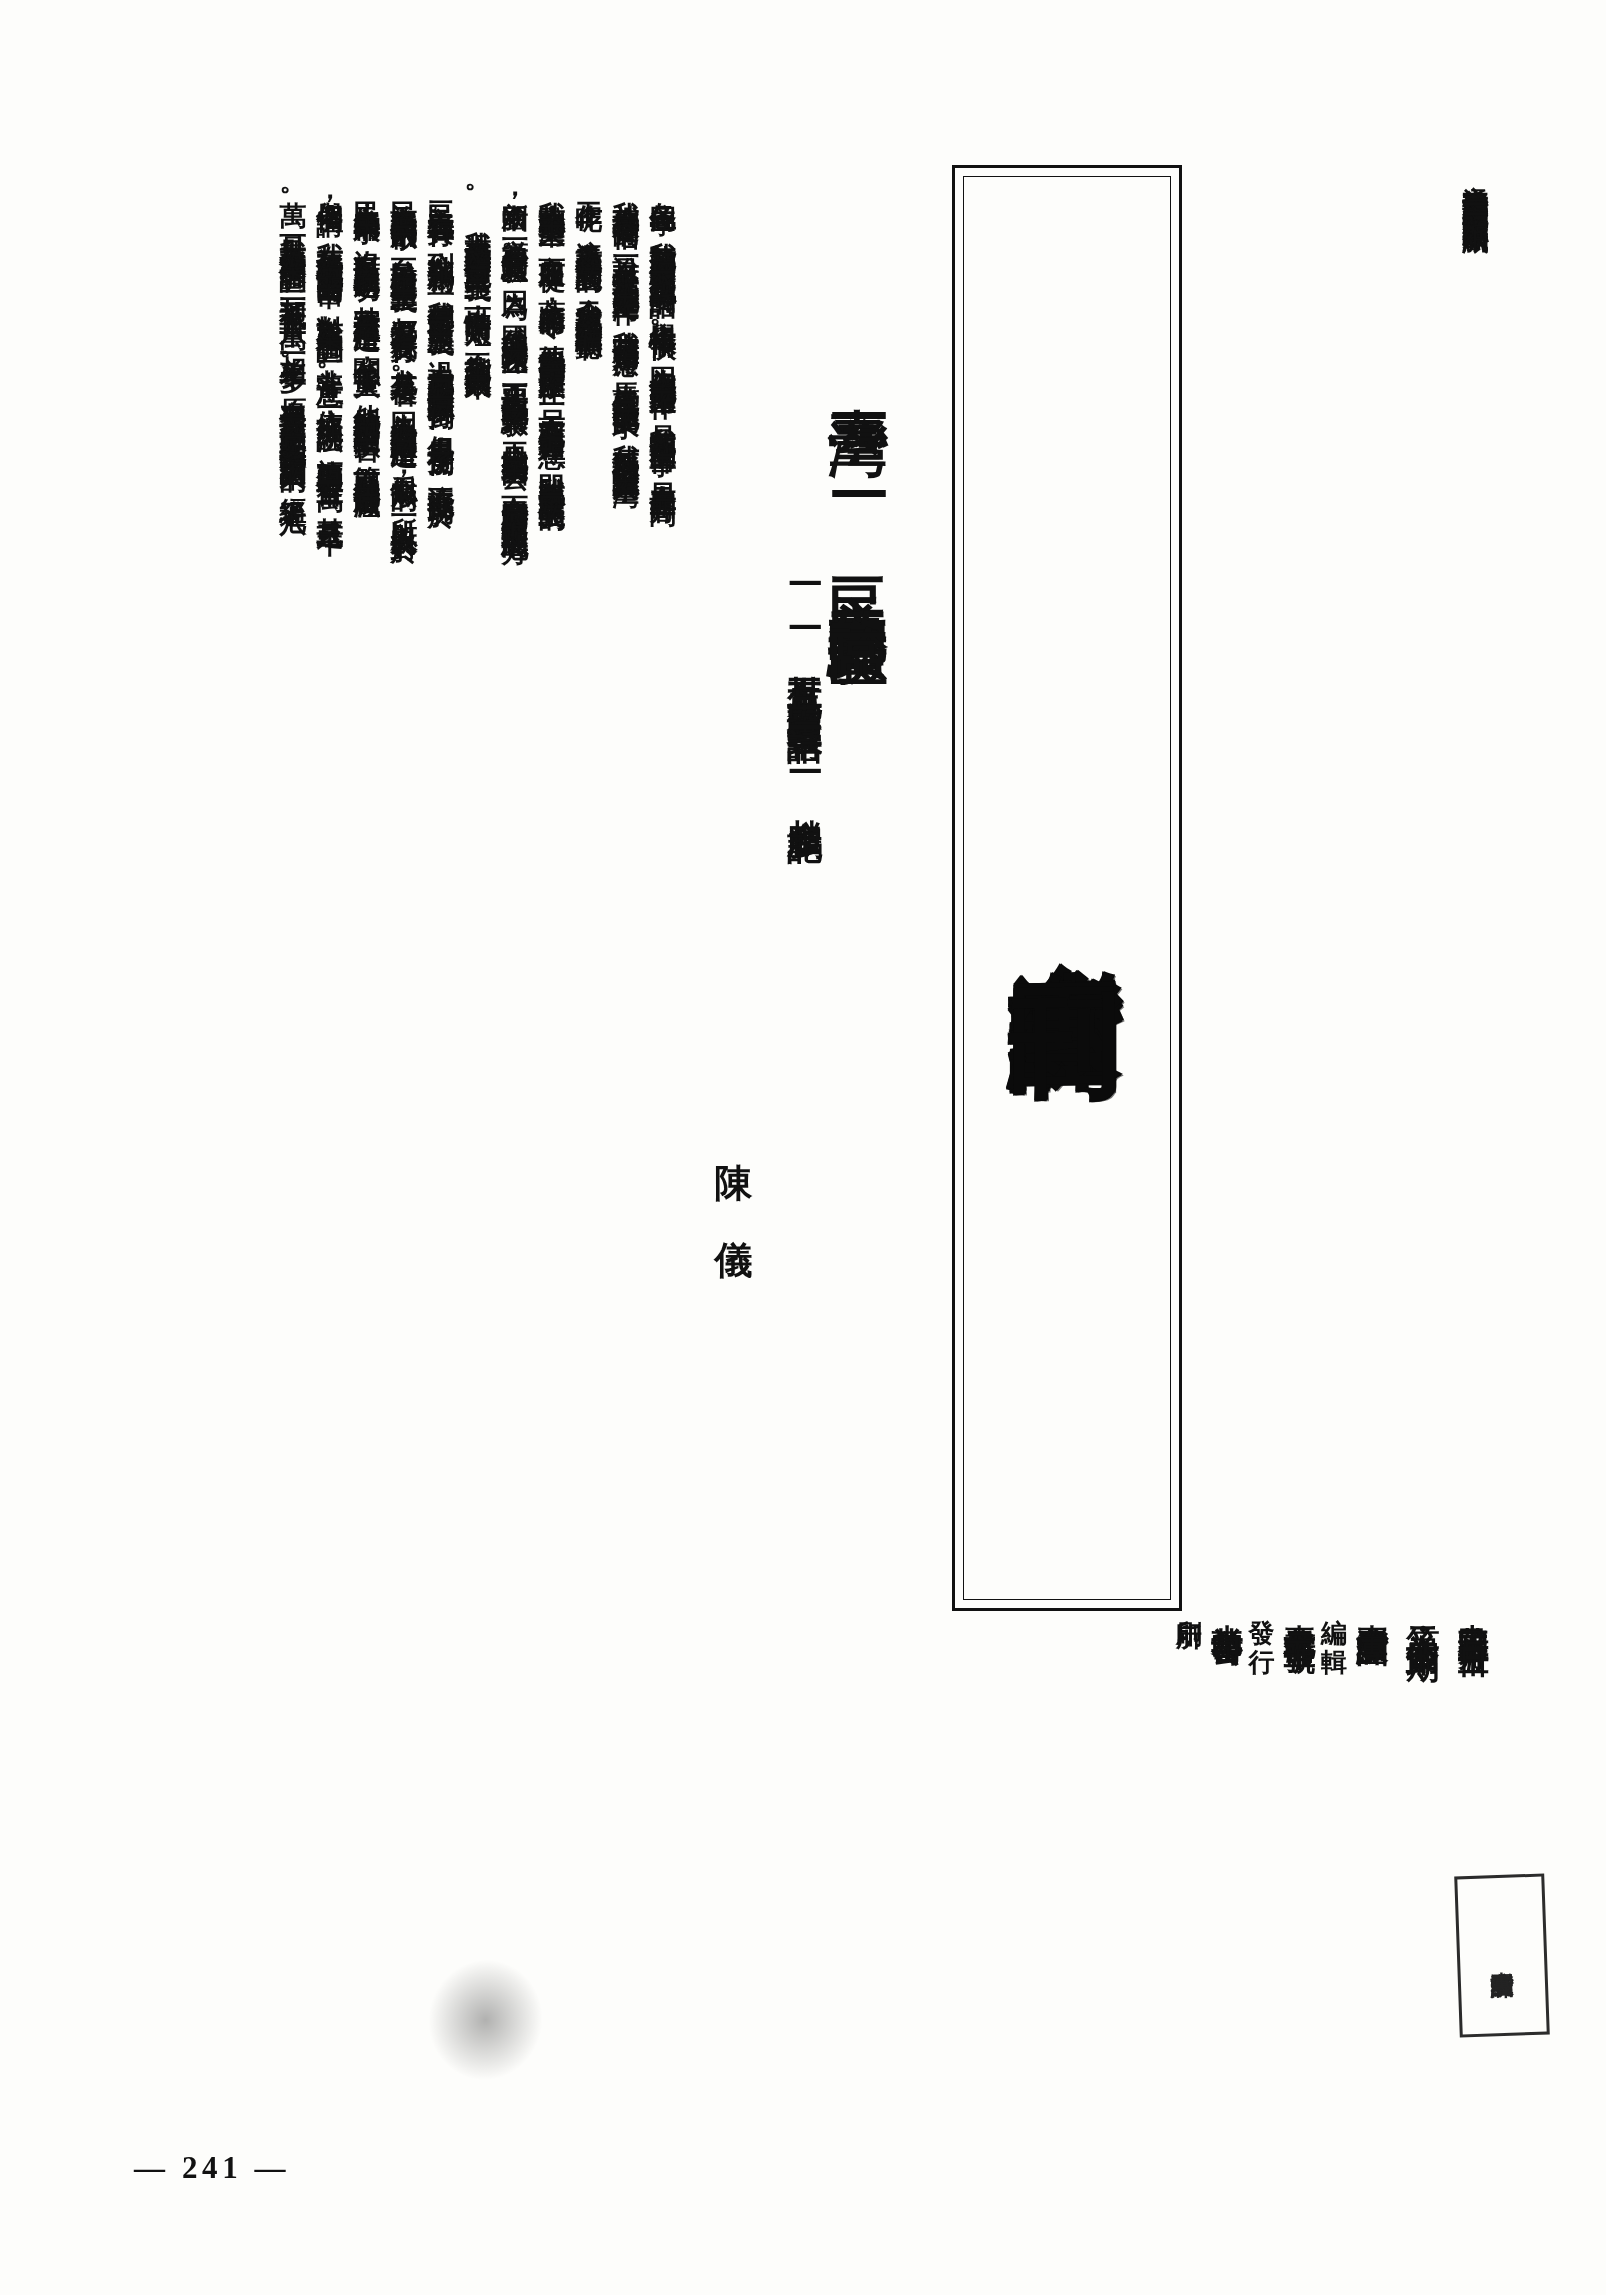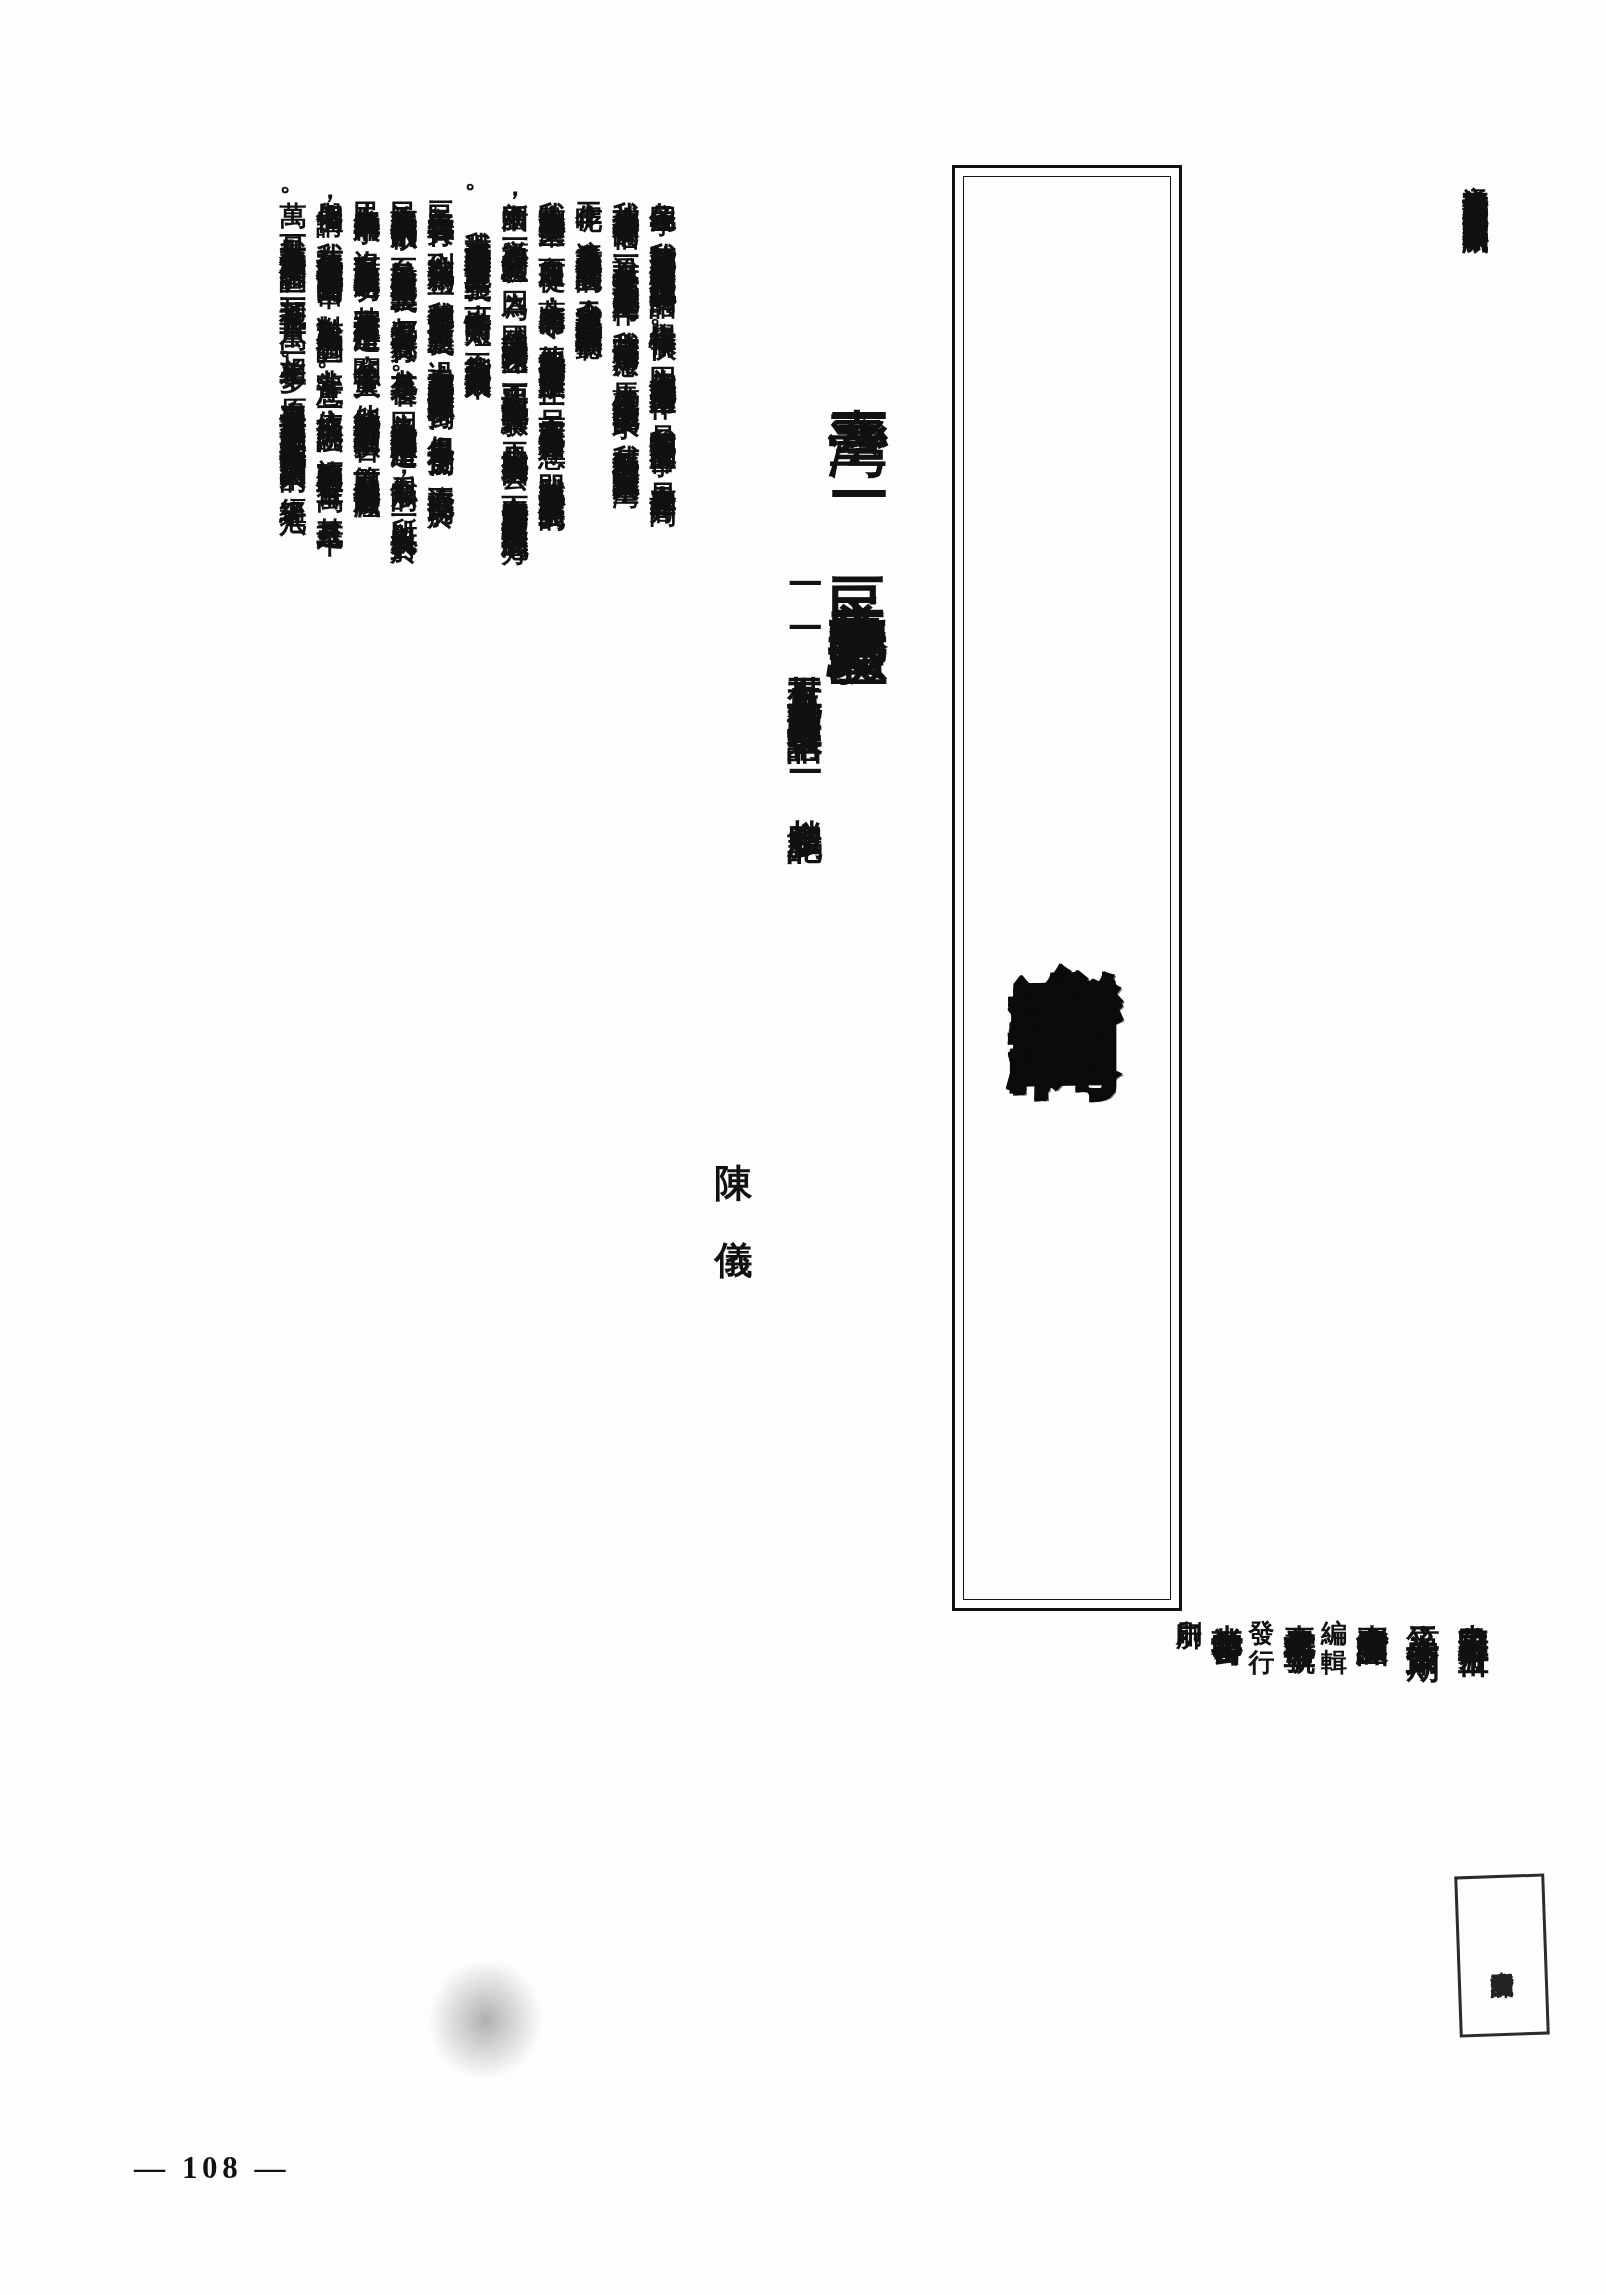--- a/index.html
+++ b/index.html
@@ -281,15 +281,15 @@
       <div class="bcol">。我過去在福建時亦曾準備實現三民主義，可惜時間太短，不能見到很大的效果。</div>
       <div class="bcol">三民主義豈在實行。到抗戰勝利為止，我們還只實行了民族主義。過去大家都感到日本這個強敵不易打倒，但是畢竟打倒了，這不能不歸功於</div>
       <div class="bcol">民族主義對我們的啟示。至於民權主義和民生主義，都還沒有徹底實行，尤其是後者。因為外人對我們的經濟壓迫，看似無形的，所以一般人民對於</div>
       <div class="bcol">民生主義的需求，沒有對民族主義的迫切。其實這種經濟壓迫，關係非常重大，他所給我們國計民生的損害，簡直可以使我們亡國滅種。</div>
       <div class="bcol">舉個例講，我在福建任職七年七個月的時間當中，對於福建人口的調查，非常注意。依據一般的說法，福建的人口是一千五百萬，甚或是三千</div>
       <div class="bcol">萬。可是我在福建做過多次的調查，却祇有一千一百八十萬，相差一半多。原來這個二千五百萬的數字大約是七八十年前所調查出來的。經過了七八</div>
     </div>
 
   <div class="smudge"></div>
 
-  <div class="pagenum">— 108 —</div>
+  <div class="pagenum">— 241 —</div>
 </div>
 
 
 </body></html>

